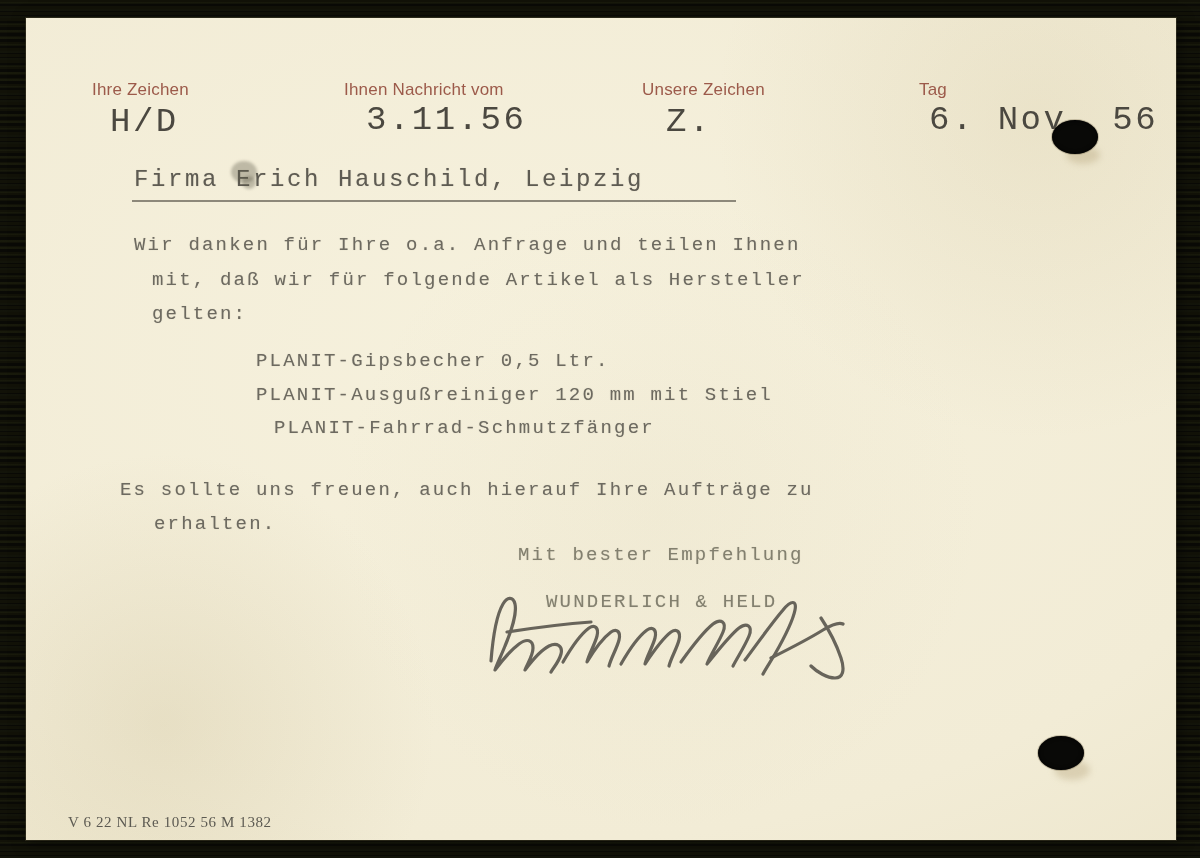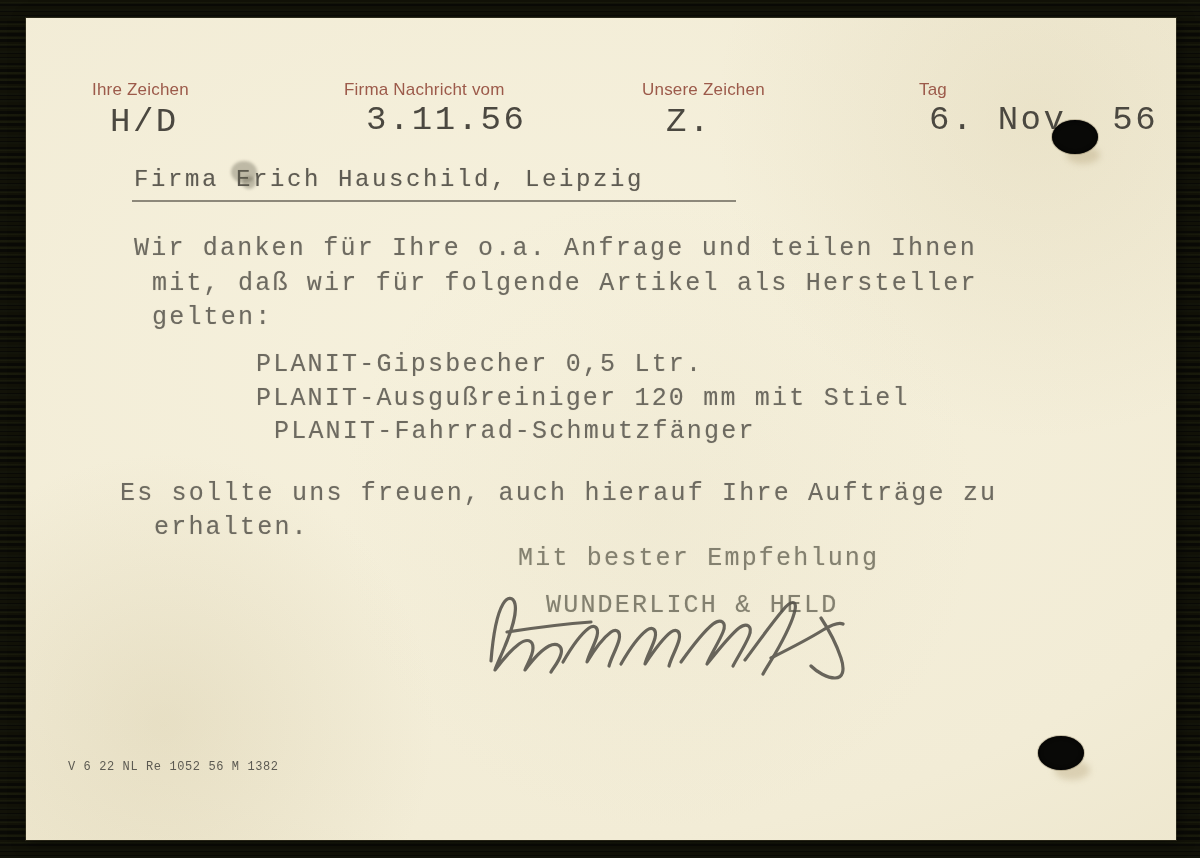--- a/index.html
+++ b/index.html
@@ -82,21 +82,21 @@
     color: #4b4840;
     letter-spacing: 2.5px;
     white-space: nowrap;
   }
 
   
   .tw {
     position: absolute;
     font-family: "Liberation Mono", monospace;
     color: #6d6a60;
-    font-size: 25px;
+    font-size: 19px;
     letter-spacing: 2.2px;
     white-space: nowrap;
     text-shadow: 0 0 1px rgba(90,88,80,0.25);
   }
   .tw.dark { color: #5e5b52; }
   .tw.faint { color: #83806f; }
 
   .underline-row {
     position: absolute;
     height: 2px;
@@ -121,23 +121,23 @@
     position: absolute;
     border-radius: 50%;
     background: rgba(160,140,95,0.28);
     filter: blur(3px);
   }
 
   
   #footer-code {
     position: absolute;
     left: 42px;
-    top: 742px;
-    font-family: Liberation Mono, monospace;
-    font-size: 12px;
+    top: 796px;
+    font-family: Liberation Serif, serif;
+    font-size: 15px;
     color: #5c5a52;
     letter-spacing: 0.6px;
     white-space: nowrap;
   }
 
   
   #signature {
     position: absolute;
     left: 445px;
     top: 548px;
@@ -156,21 +156,21 @@
 </style>
 </head>
 <body>
 
 <div id="scan-bg"></div>
 
 <div id="card">
   <div class="card-inner">
 
     <div class="hdr-label" style="left:66px; top:62px;">Ihre Zeichen</div>
-    <div class="hdr-label" style="left:318px; top:62px;">Firma Nachricht vom</div>
+    <div class="hdr-label" style="left:318px; top:62px;">Ihnen Nachricht vom</div>
     <div class="hdr-label" style="left:616px; top:62px;">Unsere Zeichen</div>
     <div class="hdr-label" style="left:893px; top:62px;">Tag</div>
 
     <div class="hdr-value" style="left:84px; top:85px;">H/D</div>
     <div class="hdr-value" style="left:340px; top:83px;">3.11.56</div>
     <div class="hdr-value" style="left:640px; top:85px;">Z.</div>
     <div class="hdr-value" style="left:903px; top:83px;">6. Nov. 56</div>
 
     <div class="tw dark" style="left:108px; top:148px; font-size:24px; letter-spacing:2.6px;">Firma Erich Hauschild, Leipzig</div>
     <div class="underline-row" style="left:106px; top:182px; width:604px;"></div>

